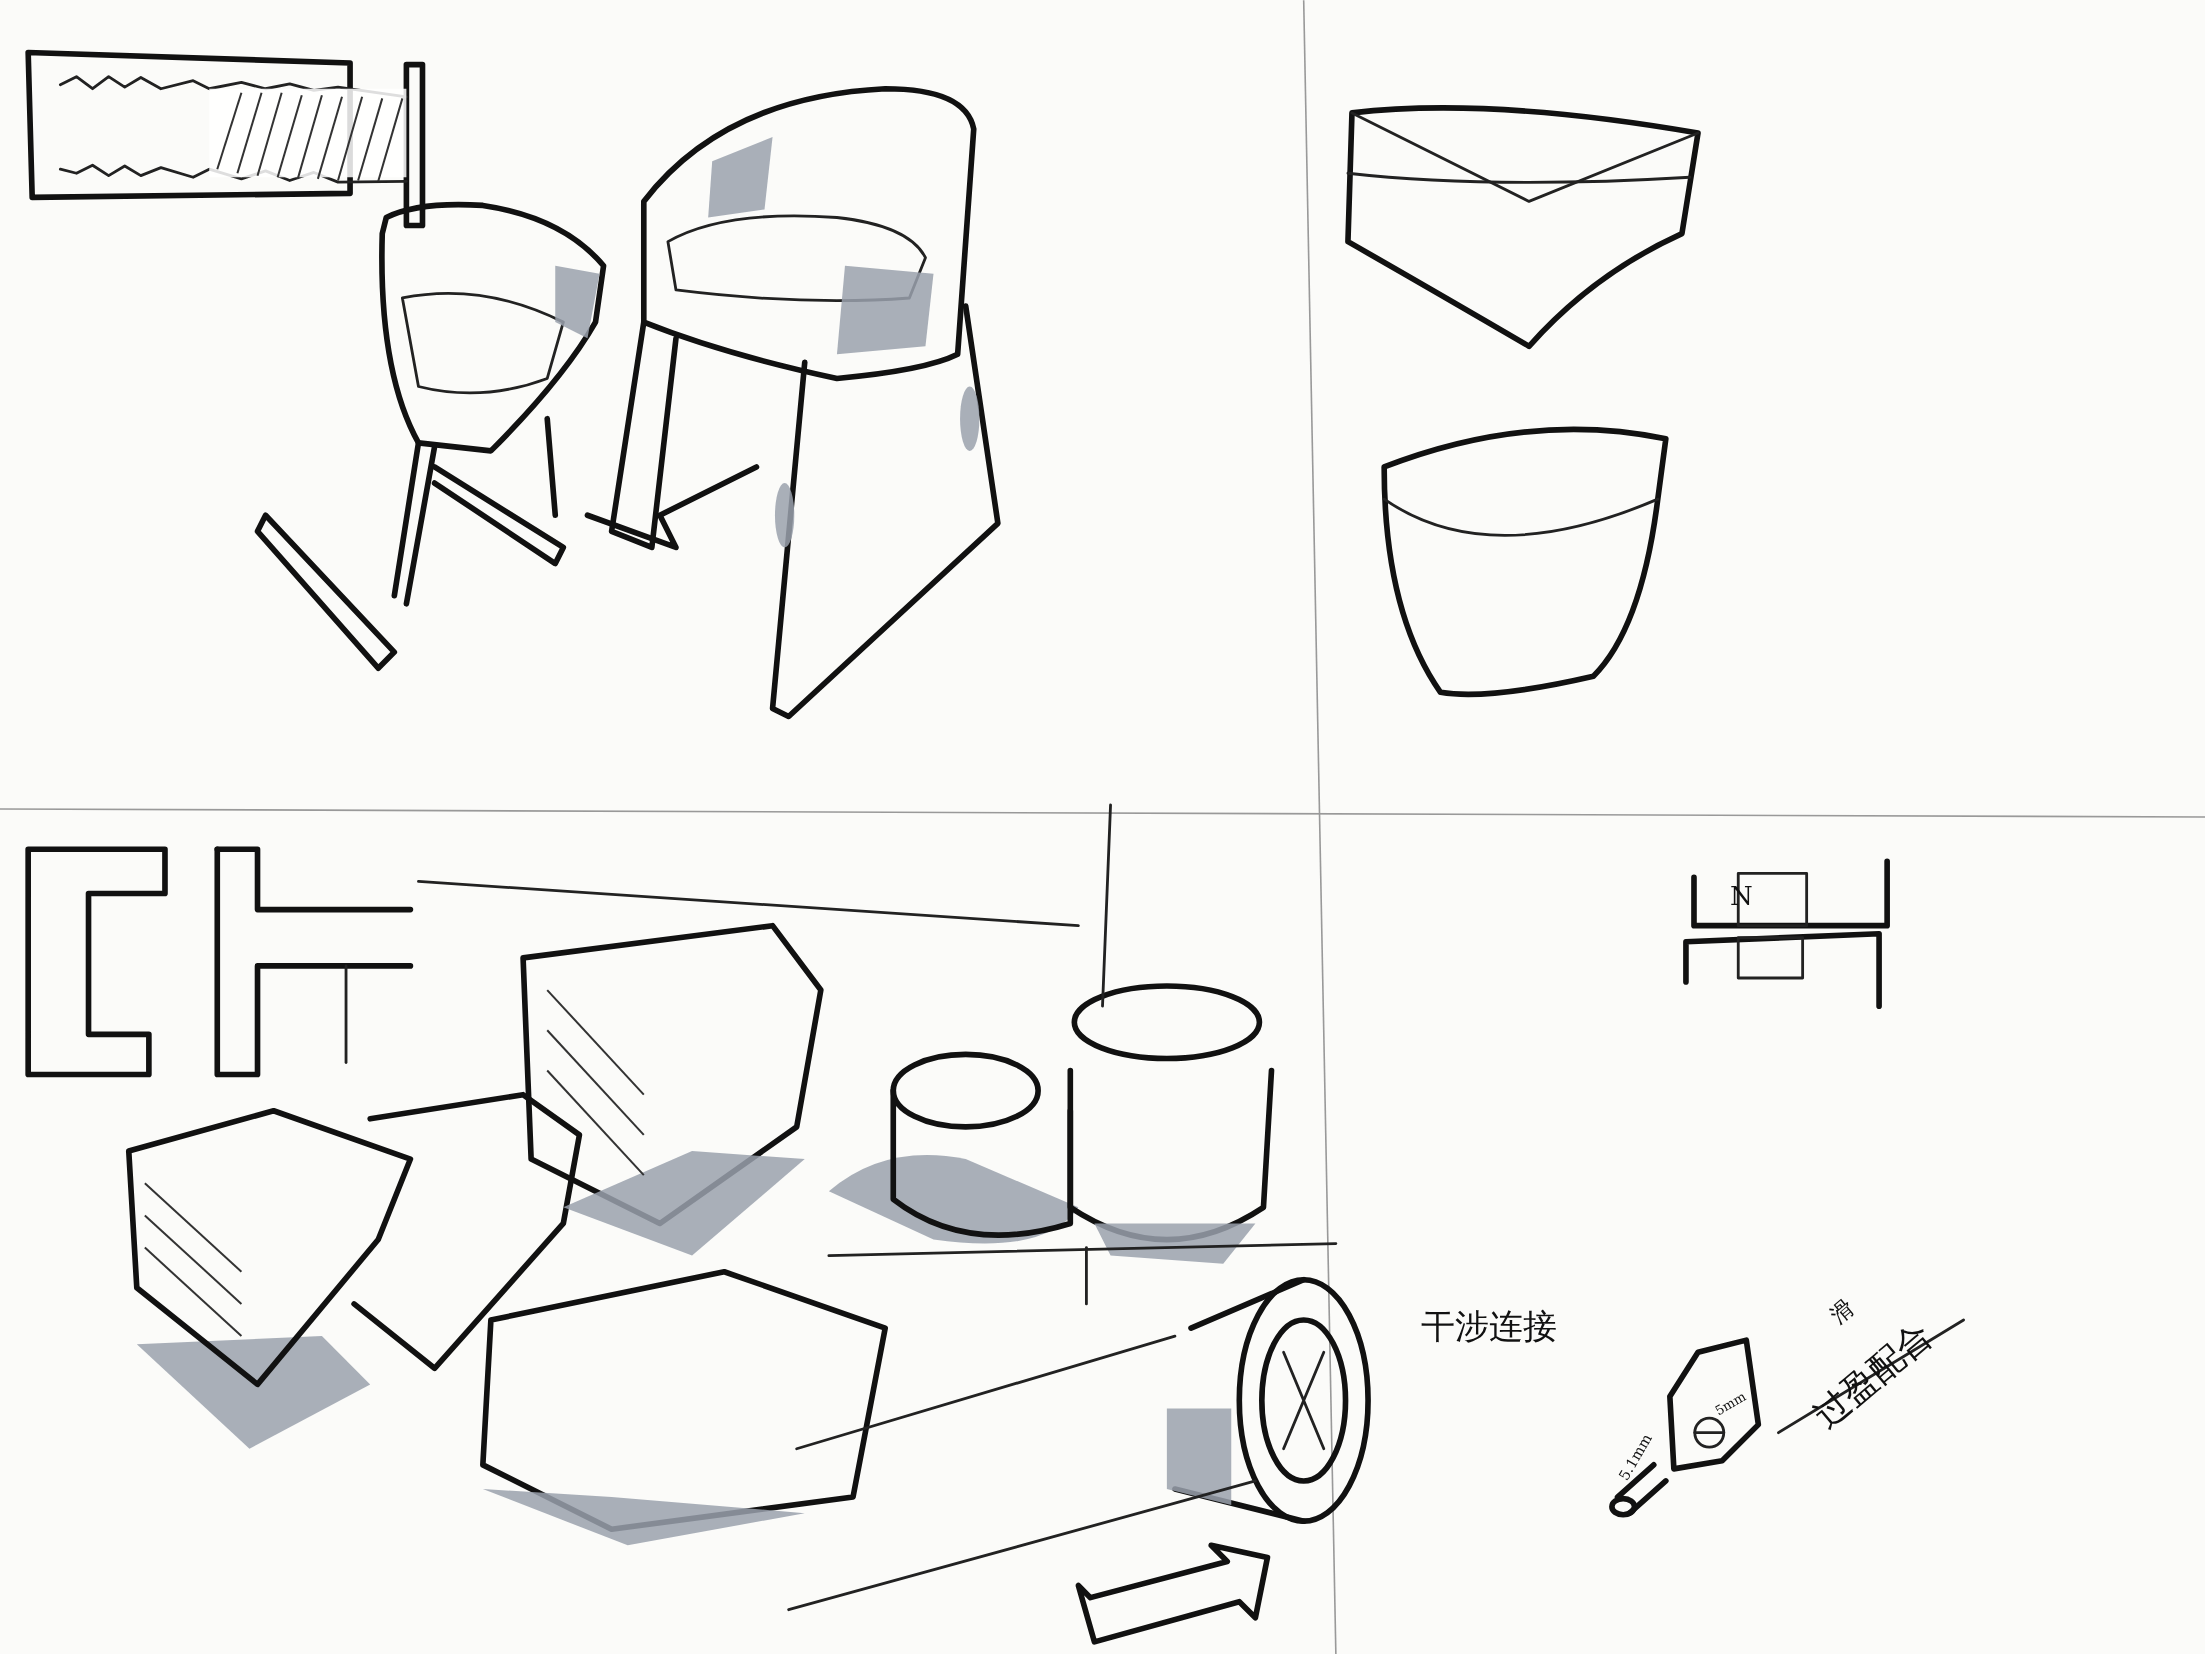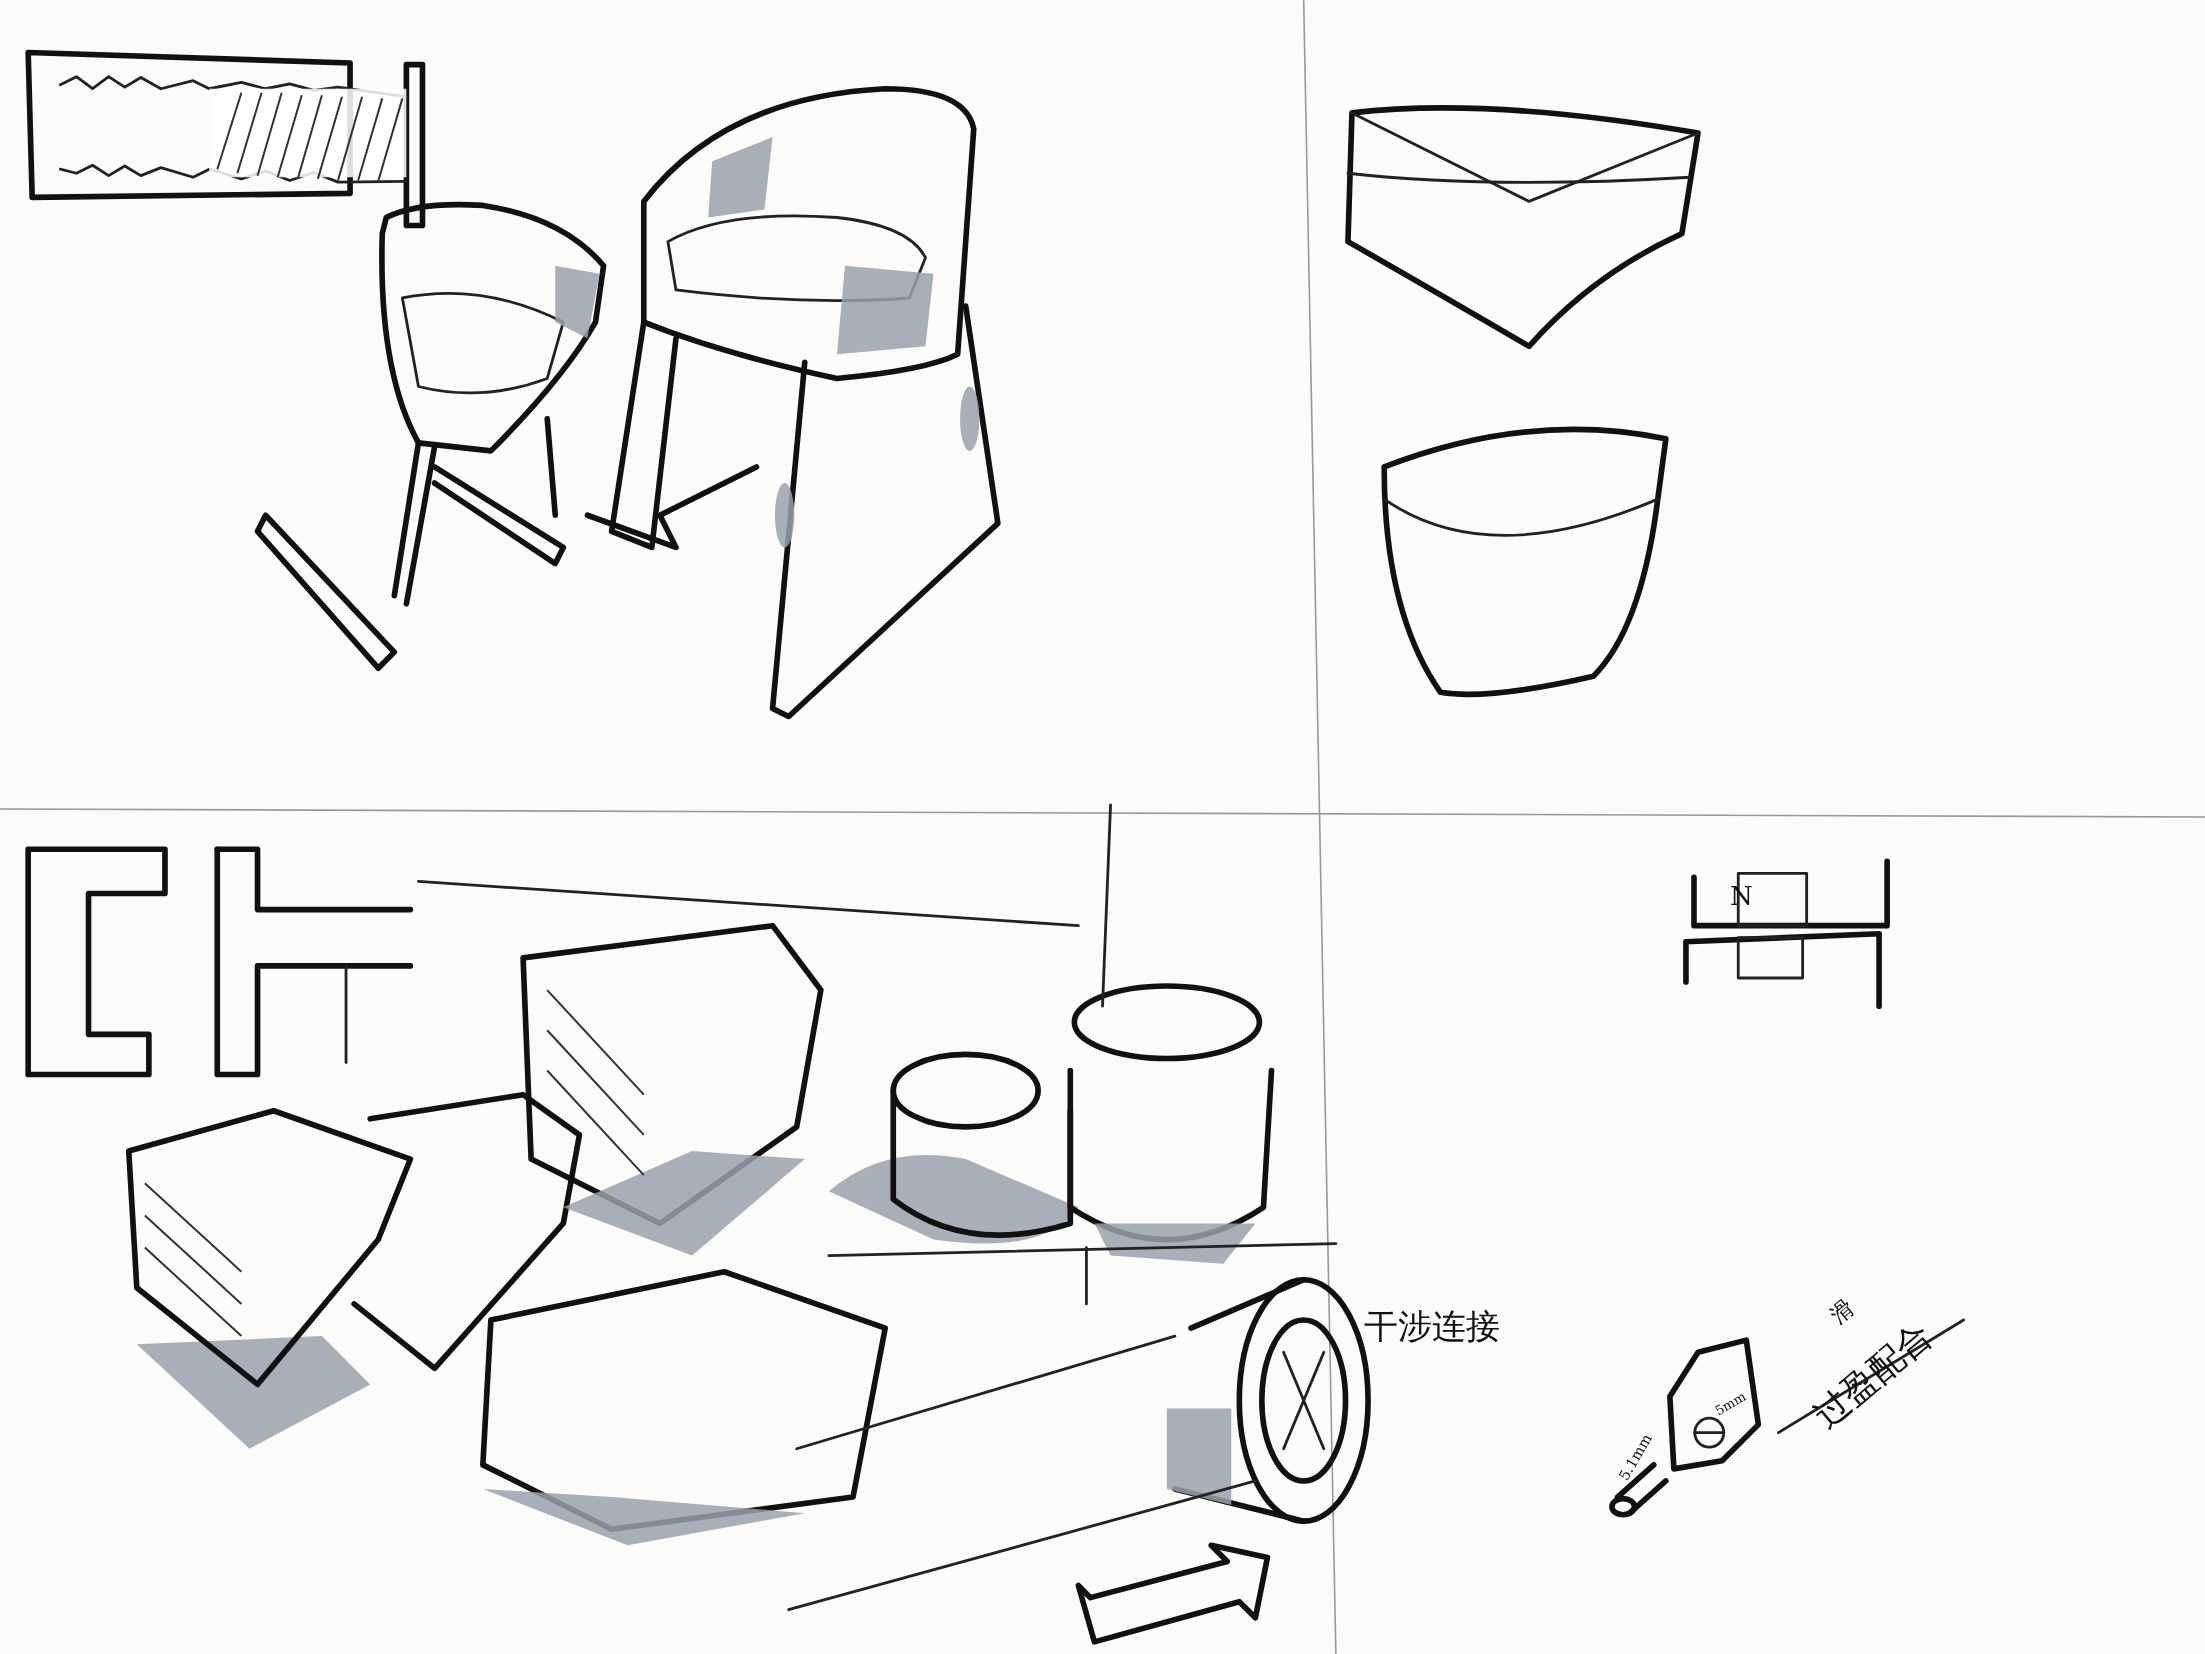--- a/index.html
+++ b/index.html
@@ -132,19 +132,19 @@
     <path class="ink" d="M2075 1735 L2110 1680 L2170 1665 L2185 1770 L2140 1815 L2080 1825 Z"></path>
     <circle class="thin" cx="2124" cy="1780" r="18"></circle>
     <line class="thin" x1="2106" y1="1780" x2="2142" y2="1780"></line>
     <path class="ink" d="M2010 1860 L2055 1820 M2025 1880 L2070 1840"></path>
     <ellipse class="ink" cx="2017" cy="1872" rx="14" ry="10"></ellipse>
     <line class="thin" x1="2210" y1="1780" x2="2440" y2="1640"></line>
   </g>
 </svg>
 
   <div class="note" style="left:1730px;top:881px;font-size:26px;">N</div>
-  <div class="note" style="left:1364px;top:1304px;font-size:34px;">干涉连接</div>
+  <div class="note" style="left:1421px;top:1304px;font-size:34px;">干涉连接</div>
   <div class="note" style="left:1803px;top:1352px;font-size:35px;transform:rotate(-40deg);">过盈配合</div>
   <div class="note" style="left:1831px;top:1296px;font-size:22.5px;transform:rotate(-40deg);">滑</div>
   <div class="note" style="left:1610px;top:1449px;font-size:14.5px;transform:rotate(-60deg);">5.1mm</div>
   <div class="note" style="left:1714px;top:1396px;font-size:13px;transform:rotate(-30deg);">5mm</div>
 </div>
 
 
 </body></html>

